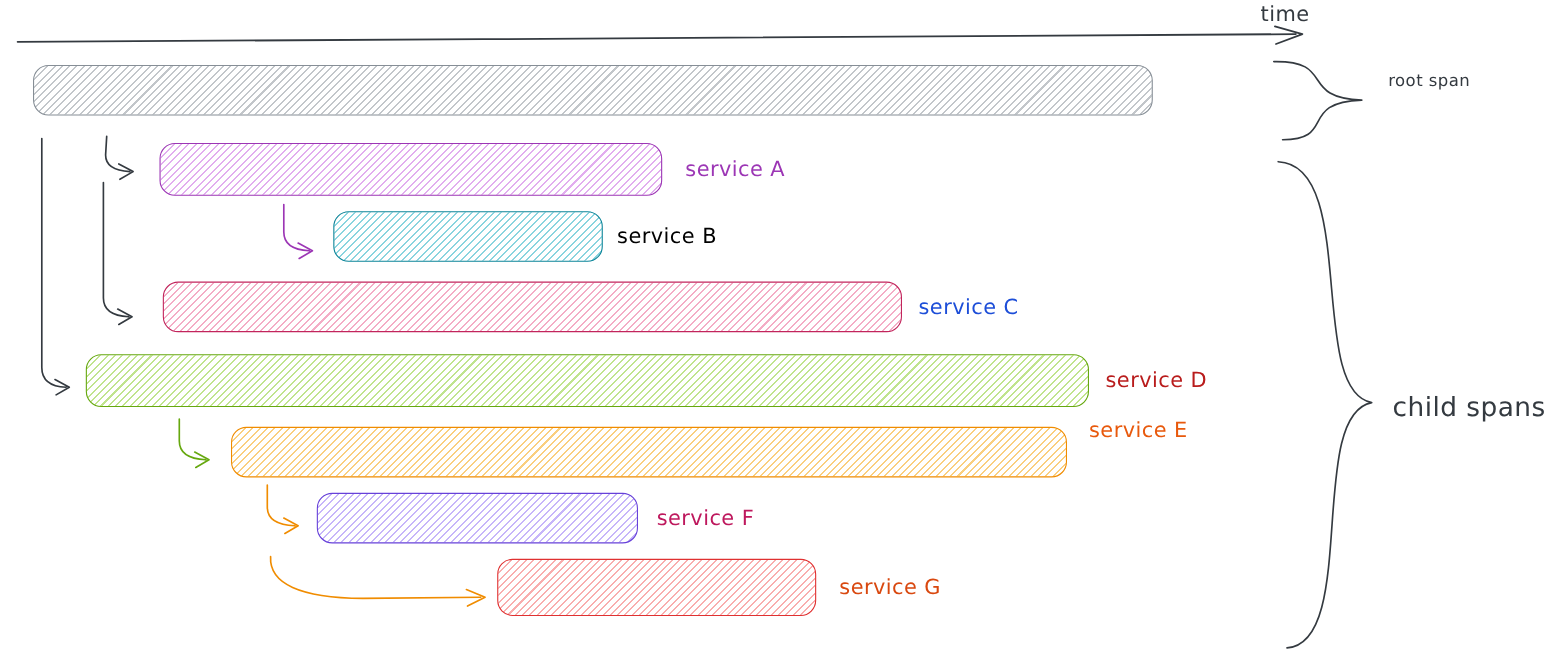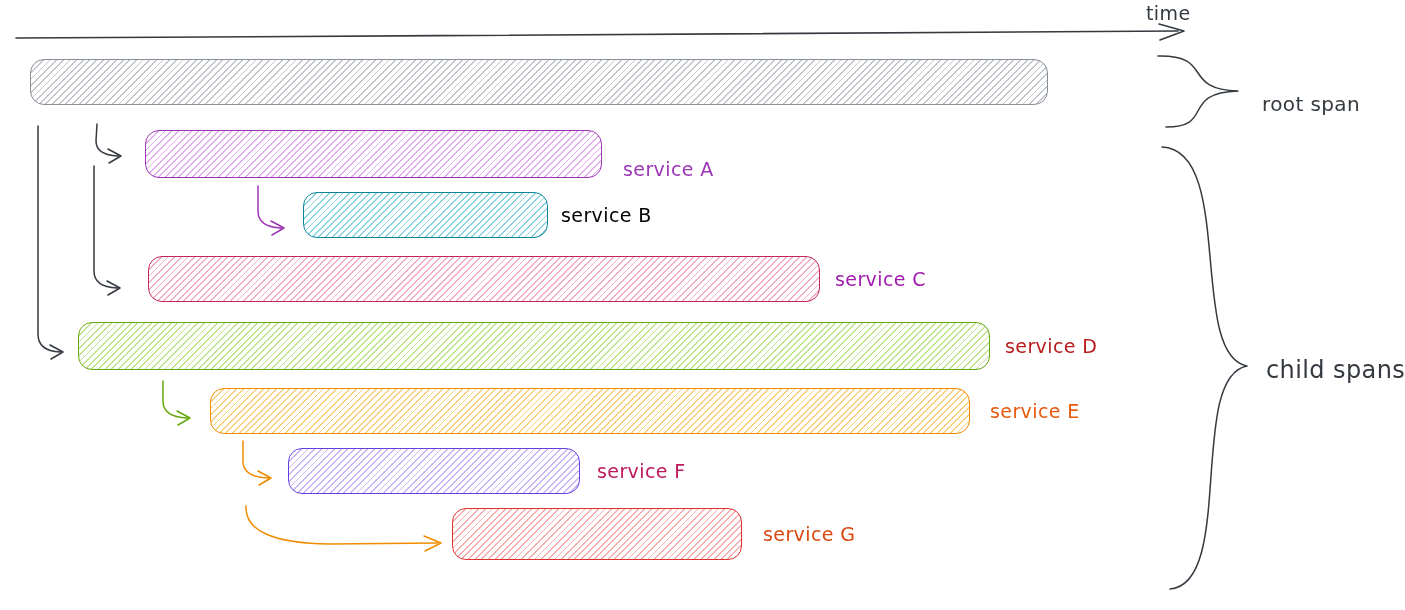--- a/index.html
+++ b/index.html
@@ -23,21 +23,21 @@
     height: 610px;
     pointer-events: none;
   }
   .txt {
     position: absolute;
     color: #343a40;
     white-space: nowrap;
     letter-spacing: 0.4px;
   }
   .time-label  { left: 1146px; top: 2px;   font-size: 19px; }
-  .root-label  { left: 1262px; top: 92px;  font-size: 20px; }
+  .root-label  { left: 1262px; top: 64px;  font-size: 15px; }
   .child-label { left: 1266px; top: 356px; font-size: 24px; }
   .span-bar {
     position: absolute;
     border: 1.7px solid var(--stroke);
     border-radius: 14px;
     background-image: repeating-linear-gradient(
       135deg,
       rgba(255,255,255,0) 0 3.4px,
       var(--hatch) 3.4px 4.7px
     );
@@ -68,27 +68,27 @@
       <path d="M1162 147 C1235 150 1188 355 1247 366 C1188 377 1235 584 1170 589" stroke="#343a40" stroke-width="1.5" fill="none" stroke-linecap="round" stroke-linejoin="round"></path>
     </svg>
 
   <div class="txt time-label">time</div>
   <div class="txt root-label">root span</div>
   <div class="txt child-label">child spans</div>
 
   <div id="spans-layer">
       <div class="span-bar" style="left: 30px; top: 59px; width: 1018px; height: 46px; --stroke: #868e96; --hatch: rgba(134,142,150,0.50);"></div>
       <div class="span-bar" style="left: 145px; top: 130px; width: 457px; height: 48px; --stroke: #9c36b5; --hatch: rgba(190,75,219,0.45);"></div>
-      <div class="span-label" style="left: 623px; top: 154px; color: rgb(156, 54, 181); margin-top: 15px;">service A</div>
+      <div class="span-label" style="left: 623px; top: 154px; color: rgb(156, 54, 181);">service A</div>
       <div class="span-bar" style="left: 303px; top: 192px; width: 245px; height: 46px; --stroke: #0c8599; --hatch: rgba(21,170,191,0.50);"></div>
       <div class="span-label" style="left: 561px; top: 215px; color: #000000;">service B</div>
       <div class="span-bar" style="left: 148px; top: 256px; width: 672px; height: 46px; --stroke: #c2255c; --hatch: rgba(230,73,128,0.45);"></div>
-      <div class="span-label" style="left: 835px; top: 279px; color: #a21caf;">service C</div>
+      <div class="span-label" style="left: 835px; top: 279px; color: #1d4ed8;">service C</div>
       <div class="span-bar" style="left: 78px; top: 322px; width: 912px; height: 48px; --stroke: #66a80f; --hatch: rgba(130,201,30,0.50);"></div>
       <div class="span-label" style="left: 1005px; top: 346px; color: #b91c1c;">service D</div>
       <div class="span-bar" style="left: 210px; top: 388px; width: 760px; height: 46px; --stroke: #f08c00; --hatch: rgba(245,159,0,0.50);"></div>
-      <div class="span-label" style="left: 990px; top: 411px; color: rgb(232, 89, 12);">service E</div>
+      <div class="span-label" style="left: 990px; top: 391px; color: rgb(232, 89, 12);">service E</div>
       <div class="span-bar" style="left: 288px; top: 448px; width: 292px; height: 46px; --stroke: #6741d9; --hatch: rgba(121,80,242,0.42);"></div>
       <div class="span-label" style="left: 597px; top: 471px; color: #be185d;">service F</div>
       <div class="span-bar" style="left: 452px; top: 508px; width: 290px; height: 52px; --stroke: #e03131; --hatch: rgba(240,62,62,0.42);"></div>
       <div class="span-label" style="left: 763px; top: 534px; color: rgb(217, 72, 15);">service G</div>
     </div>
 </div>
 
 </body></html>

